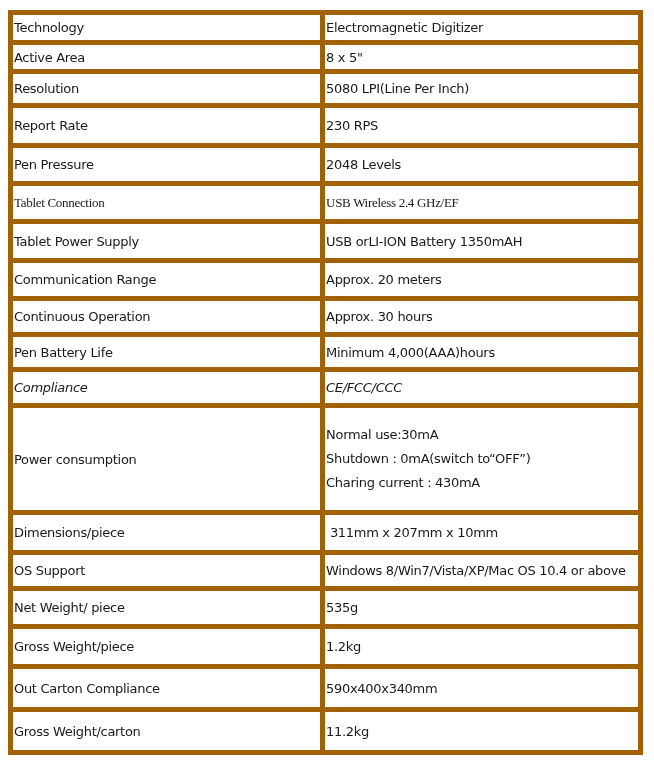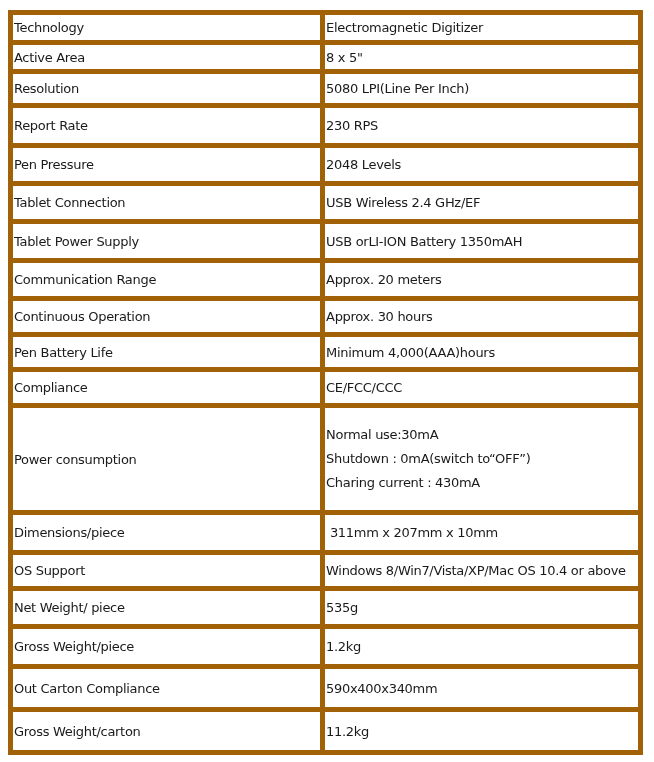--- a/index.html
+++ b/index.html
@@ -39,41 +39,41 @@
         <td class="v"><span class="" style="white-space: pre;">5080 LPI(Line Per Inch)</span></td>
       </tr>
       <tr style="height: 40px; padding-left: 36px;">
         <td class="k"><span>Report Rate</span></td>
         <td class="v"><span class="" style="white-space: pre;">230 RPS</span></td>
       </tr>
       <tr style="height: 38px;">
         <td class="k"><span>Pen Pressure</span></td>
         <td class="v"><span class="" style="white-space: pre;">2048 Levels</span></td>
       </tr>
-      <tr style="height: 38px;">
+      <tr style="height: 38px; font-family: Liberation Serif, serif;">
         <td class="k"><span>Tablet Connection</span></td>
         <td class="v"><span class="" style="white-space: pre;">USB Wireless 2.4 GHz/EF</span></td>
       </tr>
       <tr style="height: 39px;">
         <td class="k"><span>Tablet Power Supply</span></td>
         <td class="v"><span class="" style="white-space: pre;">USB orLI-ION Battery 1350mAH</span></td>
       </tr>
       <tr style="height: 38px;">
         <td class="k"><span>Communication Range</span></td>
         <td class="v"><span class="" style="white-space: pre;">Approx. 20 meters</span></td>
       </tr>
       <tr style="height: 36px; padding-left: 44px;">
         <td class="k"><span>Continuous Operation</span></td>
         <td class="v"><span class="" style="white-space: pre;">Approx. 30 hours</span></td>
       </tr>
       <tr style="height: 35px;">
         <td class="k"><span>Pen Battery Life</span></td>
         <td class="v"><span class="" style="white-space: pre;">Minimum 4,000(AAA)hours</span></td>
       </tr>
-      <tr style="height: 36px;">
+      <tr style="height: 36px; font-style: italic;">
         <td class="k"><span>Compliance</span></td>
         <td class="v"><span class="" style="white-space: pre;">CE/FCC/CCC</span></td>
       </tr>
       <tr style="height: 107px;">
         <td class="k"><span>Power consumption</span></td>
         <td class="v">
           <span class="line" style="white-space: pre;">Normal use:30mA</span>
           <span class="line" style="white-space: pre;">Shutdown : 0mA(switch to“OFF”)</span>
           <span class="line" style="white-space: pre;">Charing current : 430mA</span>
         </td>

